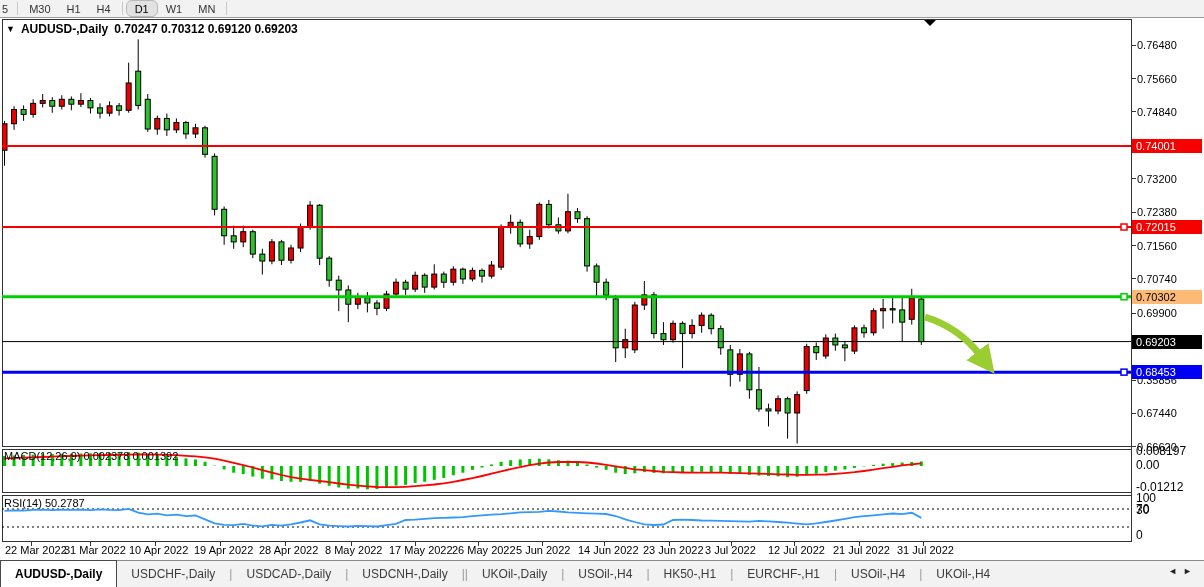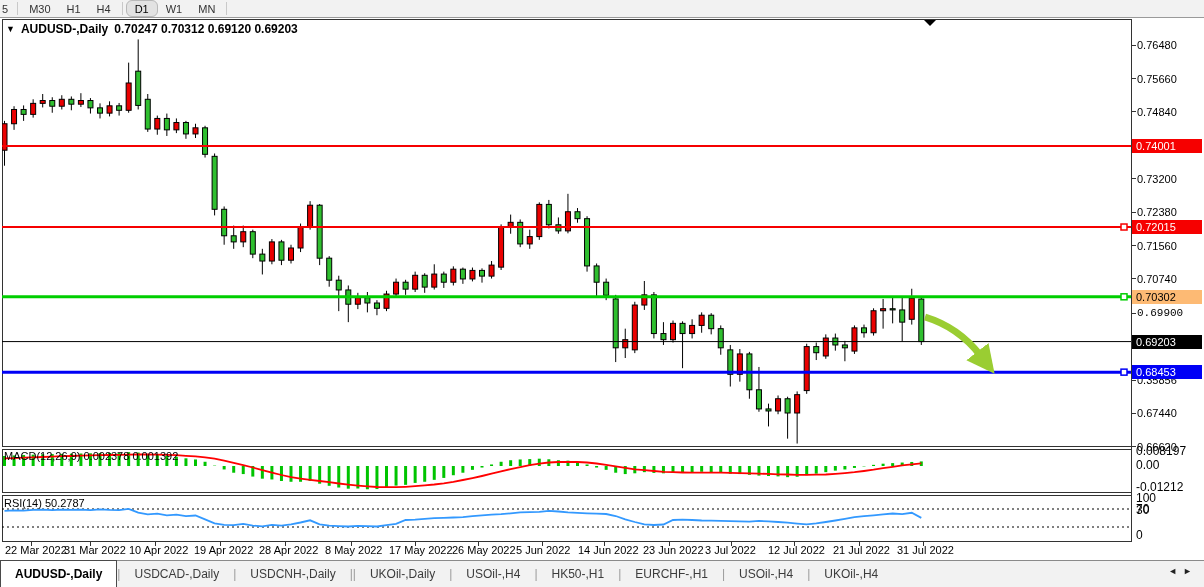--- a/index.html
+++ b/index.html
@@ -419,21 +419,21 @@
   <div class="overlay panel-label" style="left:4px;top:497px;">RSI(14) 50.2787</div>
 
   <div id="yaxis-labels">
       <div class="ytick" style="top: 45.1px;">0.76480</div>
       <div class="ytick" style="top: 78.5px;">0.75660</div>
       <div class="ytick" style="top: 111.9px;">0.74840</div>
       <div class="ytick" style="top: 178.7px;">0.73200</div>
       <div class="ytick" style="top: 212px;">0.72380</div>
       <div class="ytick" style="top: 245.6px;">0.71560</div>
       <div class="ytick" style="top: 279px;">0.70740</div>
-      <div class="ytick" style="top: 313.2px; font-family: Liberation Mono, monospace;">0.69900</div>
+      <div class="ytick" style="top: 313.2px;">0.69900</div>
       <div class="ytick" style="top: 380px;">0.35856</div>
       <div class="ytick" style="top: 413.4px;">0.67440</div>
       <div class="ytick" style="top: 446.8px;">0.66620</div>
       <div class="plabel" style="top: 146.1px; background: rgb(246, 0, 0); color: rgb(255, 255, 255);">0.74001</div>
       <div class="plabel" style="top: 227px; background: rgb(246, 0, 0); color: rgb(255, 255, 255);">0.72015</div>
       <div class="plabel" style="top: 296.8px; background: #fdba74; color: rgb(0, 0, 0);">0.70302</div>
       <div class="plabel" style="top: 341.6px; background: rgb(0, 0, 0); color: rgb(255, 255, 255);">0.69203</div>
       <div class="plabel" style="top: 372.1px; background: rgb(0, 0, 246); color: rgb(255, 255, 255);">0.68453</div>
     </div>
   <div id="iaxis-labels">
@@ -458,20 +458,21 @@
       <div class="dlabel" style="left: 578px;">14 Jun 2022</div>
       <div class="dlabel" style="left: 643px;">23 Jun 2022</div>
       <div class="dlabel" style="left: 705px;">3 Jul 2022</div>
       <div class="dlabel" style="left: 768px;">12 Jul 2022</div>
       <div class="dlabel" style="left: 833px;">21 Jul 2022</div>
       <div class="dlabel" style="left: 897px;">31 Jul 2022</div>
     </div>
 
   <div id="tabbar">
       <div class="tab active">AUDUSD-,Daily</div>
+      <div class="tab">USDCHF-,Daily</div>
       <span class="tabsep">|</span>
       <div class="tab">USDCAD-,Daily</div>
       <span class="tabsep">|</span>
       <div class="tab">USDCNH-,Daily</div>
       <span class="tabsep">|</span>
       <span class="tabsep">|</span>
       <div class="tab">UKOil-,Daily</div>
       <span class="tabsep">|</span>
       <div class="tab">USOil-,H4</div>
       <span class="tabsep">|</span>

